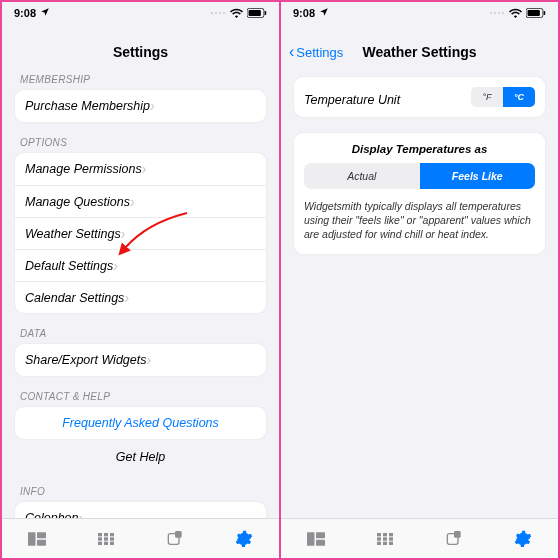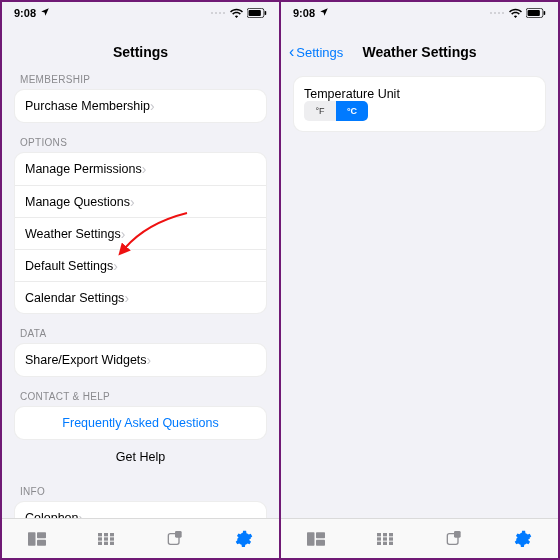--- a/index.html
+++ b/index.html
@@ -7,21 +7,21 @@
     font-family: -apple-system, BlinkMacSystemFont, "Helvetica Neue", Arial, sans-serif;
     background: #fff;
     width: 560px;
     height: 560px;
     overflow: hidden;
   }
   .stage {
     display: flex;
     gap: 2px;
     padding: 2px;
-    background: #701a75;
+    background: #ec4899;
   }
   .phone {
     flex: 1;
     height: 556px;
     background: #f2f2f7;
     position: relative;
     overflow: hidden;
     display: flex;
     flex-direction: column;
   }
@@ -63,20 +63,21 @@
     color: #007aff;
     font-size: 13px;
     gap: 2px;
   }
   .back-chevron { font-size: 16px; line-height: 1; }
   
   .content {
     flex: 1;
     overflow: hidden;
     padding: 0 12px;
+    font-style: italic;
   }
   .section-header {
     font-size: 10px;
     color: #8a8a8e;
     padding: 14px 6px 4px 6px;
     letter-spacing: 0.3px;
   }
   .group {
     background: #fff;
     border-radius: 10px;
@@ -108,23 +109,22 @@
     pointer-events:none;
   }
   
   .temp-row {
     background:#fff;
     border-radius:10px;
     border:1px solid rgba(0,0,0,0.07);
     margin-top:16px;
     padding:10px;
     display:flex;
-    align-items:flex-start;
+    align-items:flex-end;
     justify-content:space-between;
-    flex-direction:column;
   }
   .temp-label { font-size:12.5px; font-weight:500; color:#000; }
   .seg-tiny {
     display:flex;
     border-radius:5px;
     overflow:hidden;
   }
   .seg-tiny .opt {
     width:32px;
     height:20px;
@@ -385,20 +385,28 @@
 
     <div class="content">
       <div class="temp-row">
         <span class="temp-label">Temperature Unit</span>
         <div class="seg-tiny">
           <div class="opt">°F</div>
           <div class="opt sel">°C</div>
         </div>
       </div>
 
+      <div class="display-box">
+        <div class="display-title">Display Temperatures as</div>
+        <div class="seg-wide">
+          <div class="wopt">Actual</div>
+          <div class="wopt sel">Feels Like</div>
+        </div>
+        <div class="display-desc">Widgetsmith typically displays all temperatures using their "feels like" or "apparent" values which are adjusted for wind chill or heat index.</div>
+      </div>
     </div>
 
     <div class="tabbar">
       <div class="tab">
         <svg width="18" height="14" viewBox="0 0 24 18">
             <rect x="0" y="0" width="10" height="18" rx="1" fill="currentColor"></rect>
             <rect x="12" y="0" width="12" height="8" rx="1" fill="currentColor"></rect>
             <rect x="12" y="10" width="12" height="8" rx="1" fill="currentColor"></rect>
           </svg>
       </div>

